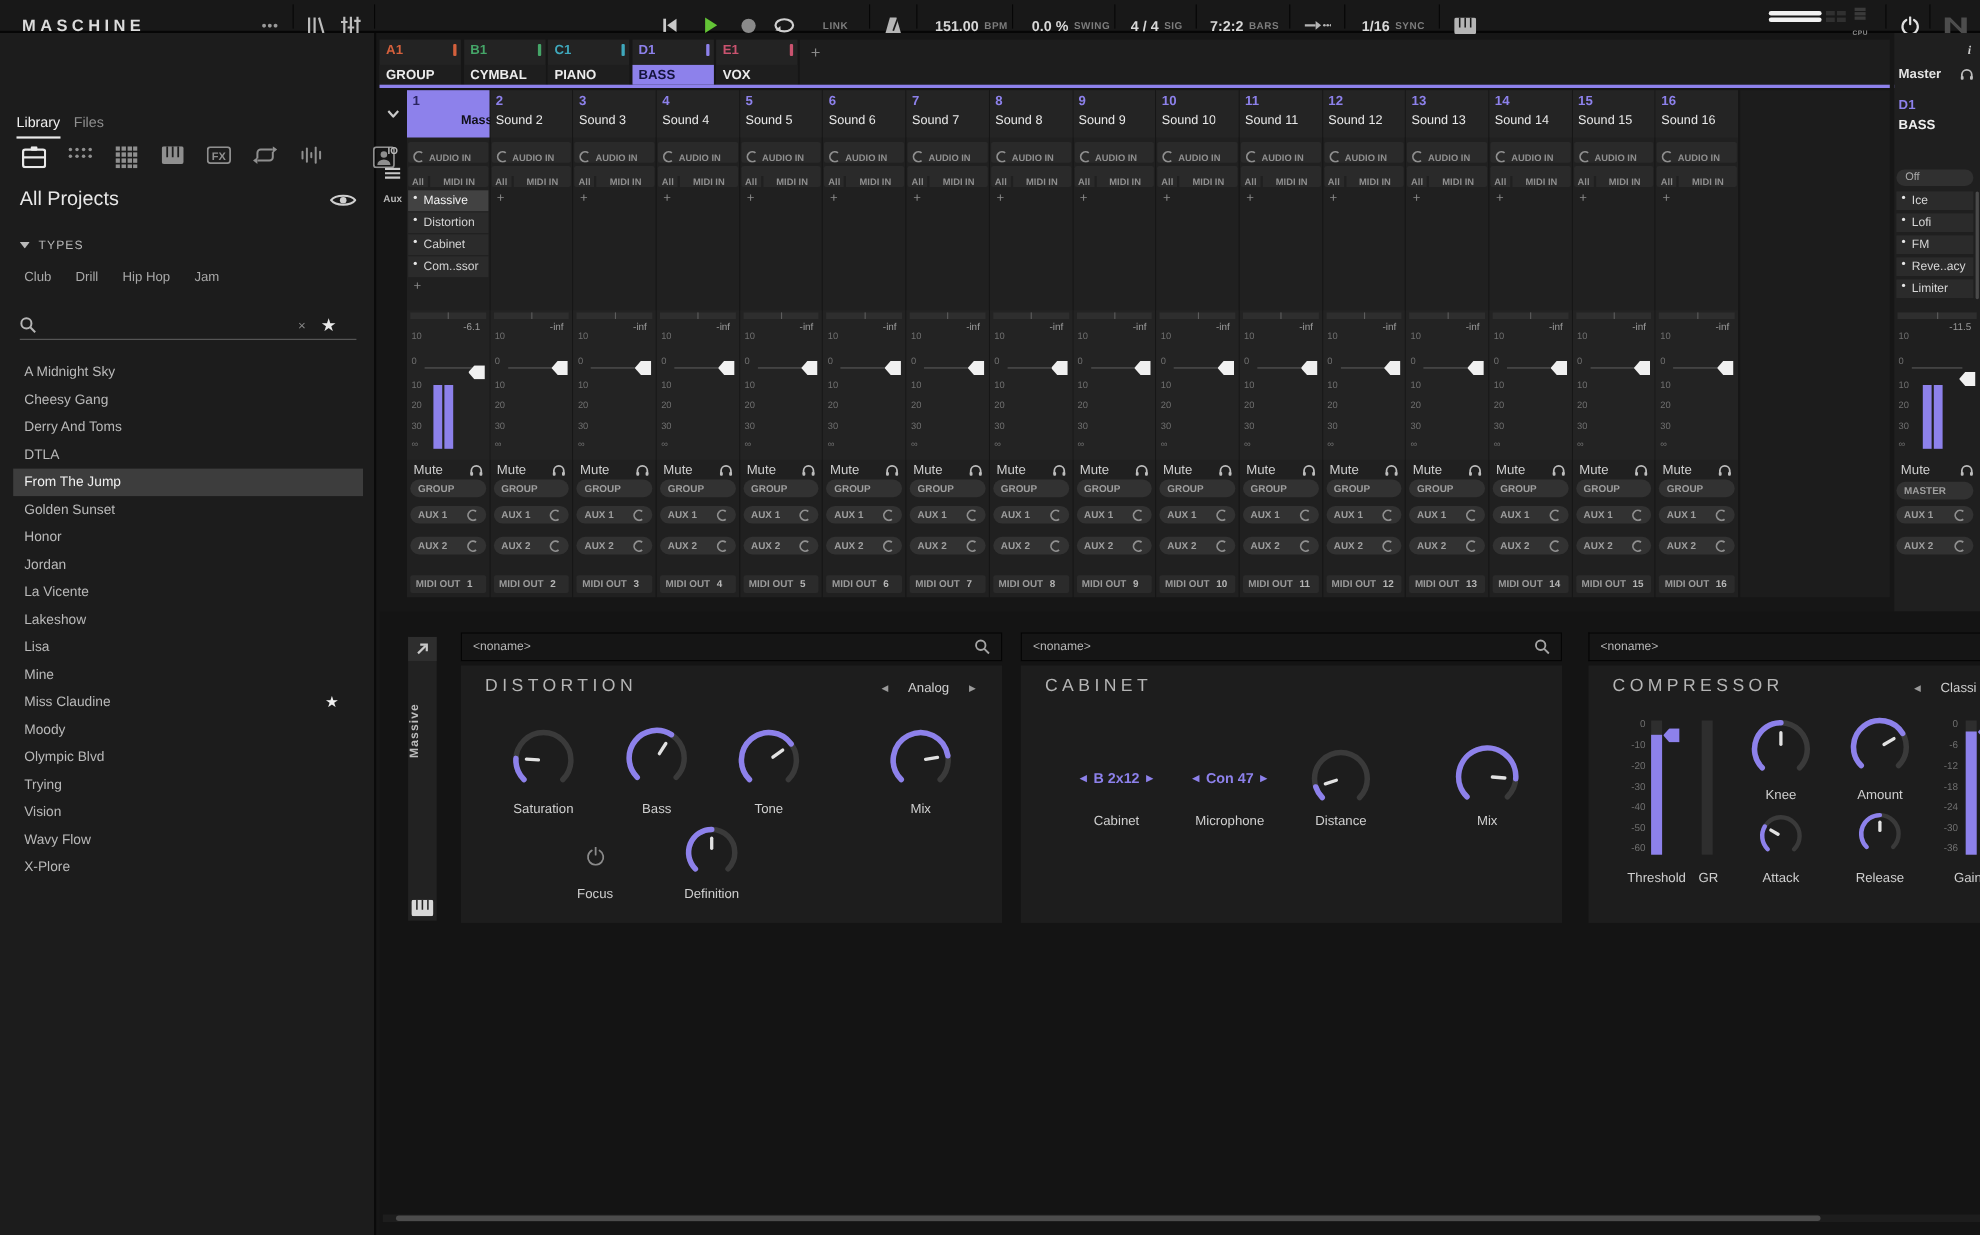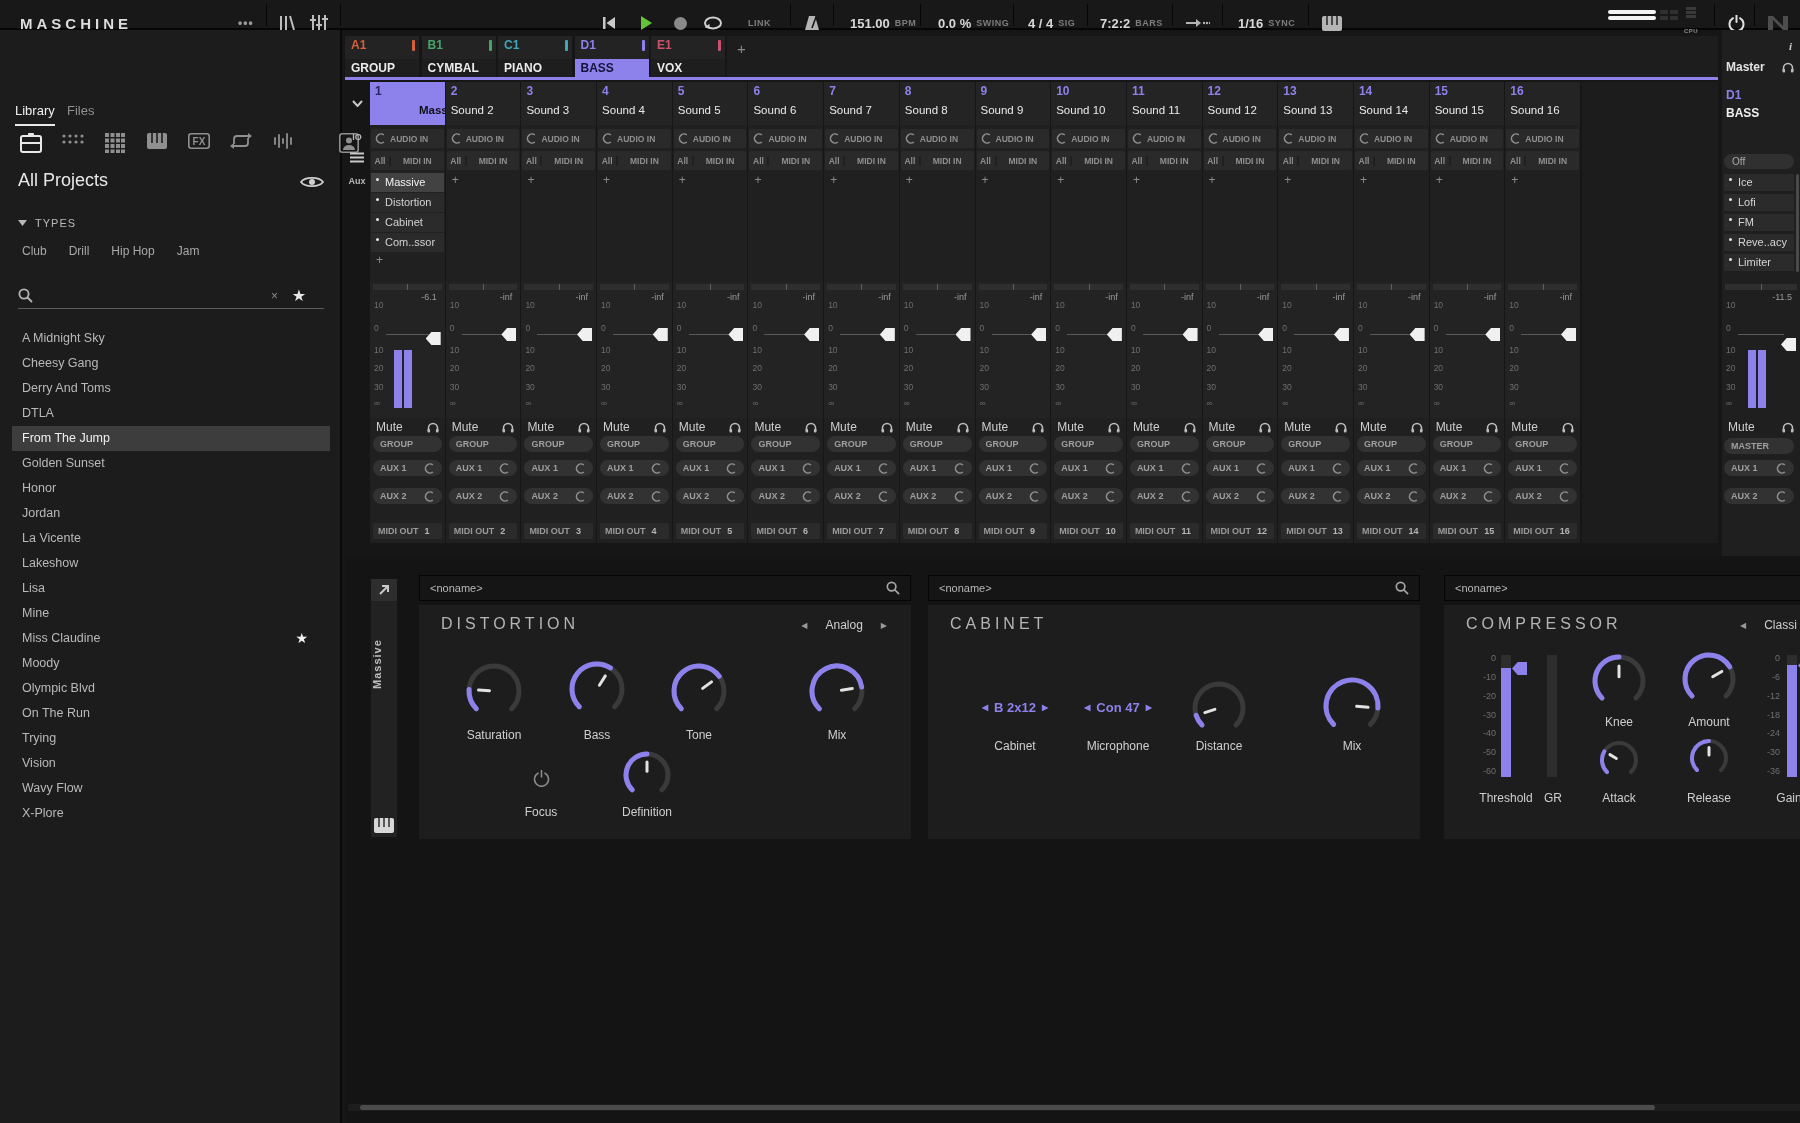--- a/index.html
+++ b/index.html
@@ -59,21 +59,21 @@
 
   
   .channels { position:absolute; left:370px; top:82px; width:1212px; height:461px; display:flex; gap:1px; }
   .chan { position:relative; width:74.7px; background:#202020; flex:0 0 auto; }
   .chdr { position:absolute; left:0; right:0; top:0; height:43px; background:#242424; }
   .chdr.sel { background:#8d81eb; }
   .chdr .cnum { position:absolute; left:5px; top:2px; font-size:12px; font-weight:bold; color:#8d81eb; }
   .chdr.sel .cnum { color:#2a2460; }
   .chdr .cname { position:absolute; left:5px; top:22px; font-size:11.5px; color:#e9e9e9; white-space:nowrap; overflow:hidden; }
   .chdr.sel .cname { color:#101018; font-weight:bold;margin-left:44px; }
-  .iorow { position:absolute; left:1px; right:1px; height:19px; background:#2a2a2a; border-radius:2px; display:flex; align-items:center; font-size:8.5px; font-weight:bold; color:#8f8f8f; }
+  .iorow { position:absolute; left:1px; right:1px; height:19px; background:#2a2a2a; border-radius:2px; display:flex; align-items:flex-end; font-size:8.5px; font-weight:bold; color:#8f8f8f; }
   .audio-row { top:47px; }
   .midi-row { top:69px; }
   .midi-row .allbox { width:20px; text-align:center; border-right:2px solid #202020; }
   .midi-row .mlab { flex:1; text-align:center; }
   .plugrow { position:relative; height:19px; margin:0 1px 1px 1px; background:#2b2b2b; font-size:11px; color:#d2d2d2; line-height:19px; padding-left:14px; white-space:nowrap; overflow:hidden; }
   .plugrow.active { background:#424242; color:#f2f2f2; }
   .plugrow .dot, .mplugrow .dot { position:absolute; left:5px; top:5px; width:3px; height:3px; border-radius:50%; background:#e6e6e6; }
   .plusrow { height:16px; font-size:12px; color:#8a8a8a; padding-left:6px; }
   .faderblk { position:absolute; left:0; right:0; top:200px; height:136px; background:#232323; }
   .tickstrip { position:absolute; left:3px; right:3px; top:2px; height:6px; background:#2e2e2e; }
@@ -405,21 +405,20 @@
         <div class="proj"><span>Golden Sunset</span></div>
         <div class="proj"><span>Honor</span></div>
         <div class="proj"><span>Jordan</span></div>
         <div class="proj"><span>La Vicente</span></div>
         <div class="proj"><span>Lakeshow</span></div>
         <div class="proj"><span>Lisa</span></div>
         <div class="proj"><span>Mine</span></div>
         <div class="proj"><span>Miss Claudine</span><span class="pstar">★</span></div>
         <div class="proj"><span>Moody</span></div>
         <div class="proj"><span>Olympic Blvd</span></div>
-        <div class="proj"><span>On The Run</span></div>
         <div class="proj"><span>Trying</span></div>
         <div class="proj"><span>Vision</span></div>
         <div class="proj"><span>Wavy Flow</span></div>
         <div class="proj"><span>X-Plore</span></div>
       </div>
 
   </div>
 
   <div class="groups">
       <div class="gtab" style="left: 0px;">

